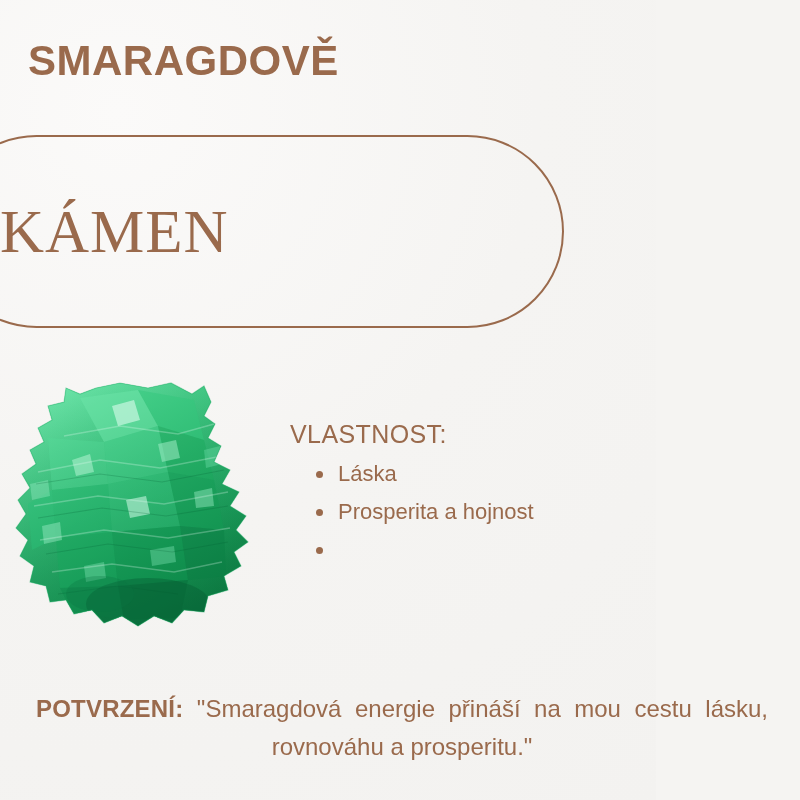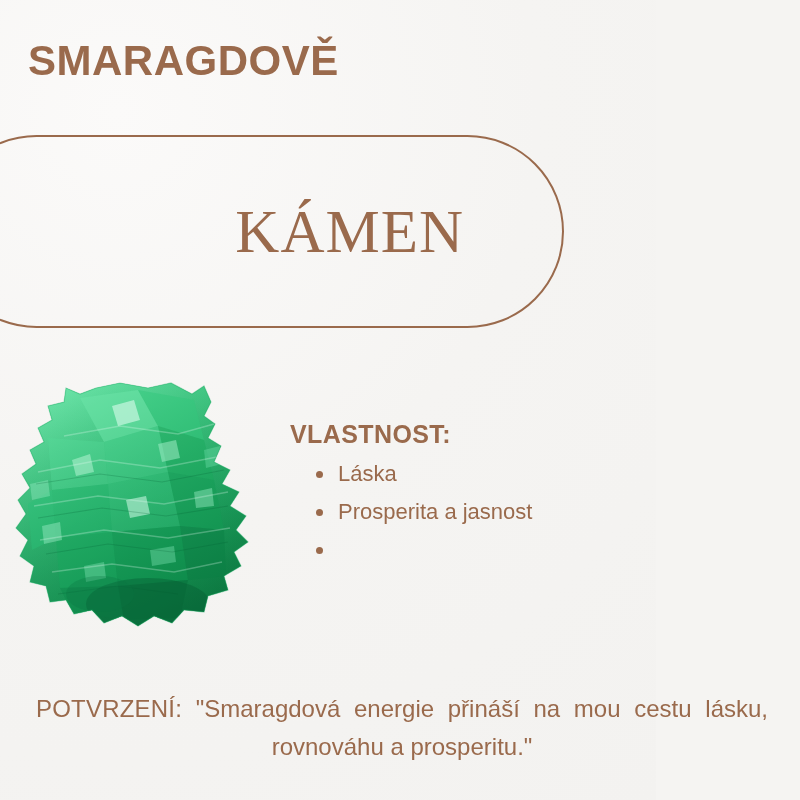--- a/index.html
+++ b/index.html
@@ -49,21 +49,21 @@
     background: transparent;
   }
   .pill-inner {
     position: absolute;
     left: 0;
     top: 135px;
     width: 564px;
     height: 193px;
     display: flex;
     flex-direction: column;
-    align-items: flex-end;
+    align-items: flex-start;
     justify-content: center;
     box-sizing: border-box;
     padding-right: 100px;
   }
   .pill-line {
     font-family: "Liberation Serif", serif;
     font-size: 61px;
     line-height: 1.04;
     color: #9a6a4c;
     letter-spacing: 1px;
@@ -86,21 +86,21 @@
 
   
   .props {
     position: absolute;
     left: 290px;
     top: 420px;
     width: 500px;
   }
   .props-title {
     font-size: 25px;
-    font-weight: bold;
+    font-weight: normal;
     color: #9a6a4c;
     letter-spacing: 0.4px;
     margin-bottom: 6px;
   }
   .props-list {
     list-style: none;
     margin: 0;
     padding: 0;
   }
   .props-list li {
@@ -127,21 +127,21 @@
     left: 36px;
     top: 690px;
     width: 732px;
     font-size: 24px;
     line-height: 38px;
     color: #9a6a4c;
     text-align: justify;
     text-align-last: center;
   }
   .affirm-label {
-    font-weight: normal;
+    font-weight: bold;
     letter-spacing: 0.2px;
   }
 </style>
 </head>
 <body>
 
 <div class="poster">
 
   <div class="headline">SMARAGDOVĚ</div>
 
@@ -242,21 +242,21 @@
 
   <div class="props">
     <div class="props-title">VLASTNOST:</div>
     <ul class="props-list">
       <li>
         <span class="dot"></span>
         <span>Láska</span>
       </li>
       <li>
         <span class="dot"></span>
-        <span>Prosperita a jasnost</span>
+        <span>Prosperita a hojnost</span>
       </li>
       <li>
         <span class="dot"></span>
       </li>
     </ul>
   </div>
 
   <div class="affirm">
     <span class="affirm-label">POTVRZENÍ:</span><span> </span><span>"Smaragdová energie přináší na mou cestu lásku, rovnováhu a prosperitu."</span>
   </div>

